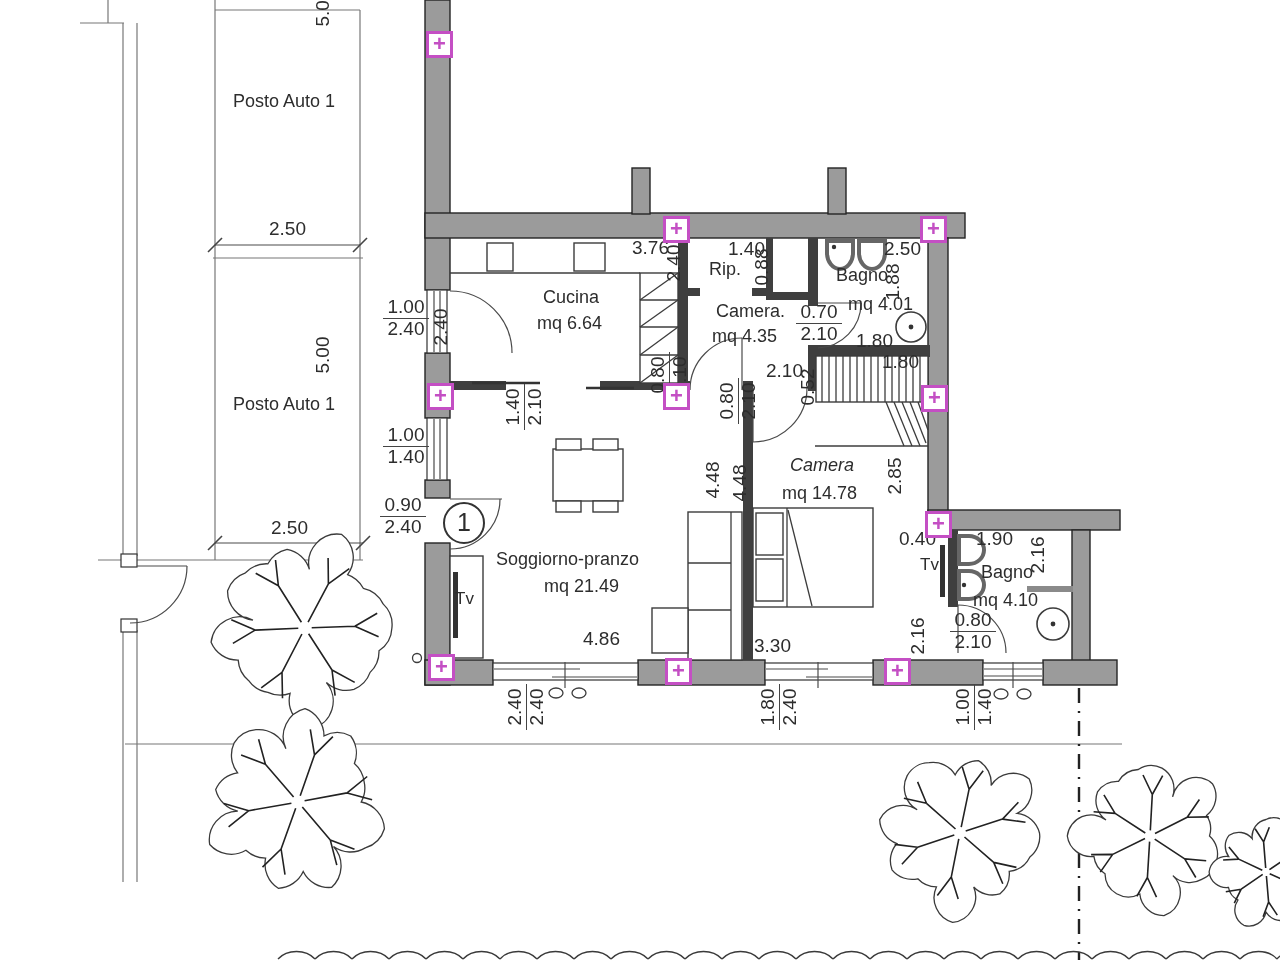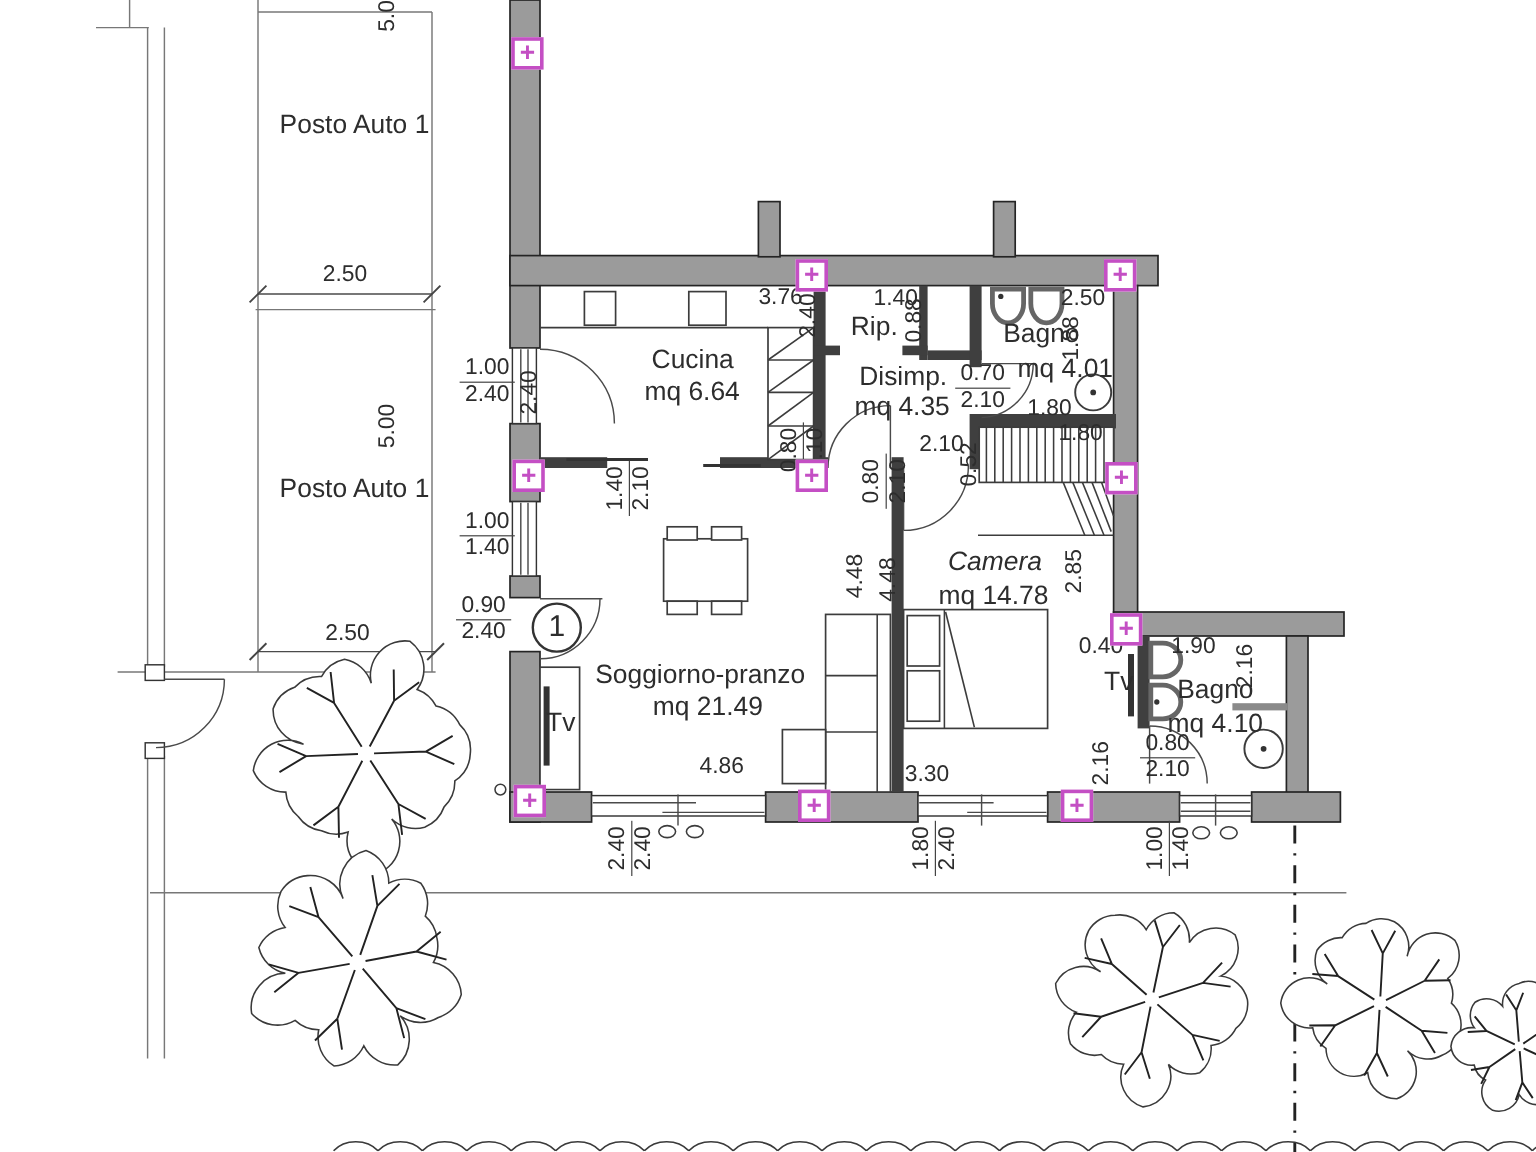--- a/index.html
+++ b/index.html
@@ -17,22 +17,22 @@
   .win{fill:#fff;stroke:#333;stroke-width:1.2;}
   .furn{fill:#fff;stroke:#3c3c3c;stroke-width:1.4;}
   .furnl{stroke:#3c3c3c;stroke-width:1.3;fill:none;}
   .dark{fill:#333;stroke:none;}
   .tick{stroke:#444;stroke-width:1.6;}
   .treep{fill:#fff;stroke:#3a3a3a;stroke-width:1.3;}
   .branch{stroke:#222;stroke-width:1.6;fill:none;}
   .hedge{stroke:#3a3a3a;stroke-width:1.4;fill:none;}
   .dash{stroke:#222;stroke-width:2.4;stroke-dasharray:15 8 2 8;fill:none;}
   .lbl{position:absolute;white-space:nowrap;color:var(--text);line-height:1.08;font-size:19px;}
-  .lbl.room{font-size:22px;}
-  .lbl.small{font-size:22px;}
+  .lbl.room{font-size:18px;}
+  .lbl.small{font-size:17px;}
   .lbl.rot{transform:rotate(-90deg);transform-origin:0 100%;}
   .frac{position:absolute;display:flex;flex-direction:column;width:46px;color:var(--text);
         font-size:19px;line-height:1.1;text-align:center;}
   .frac.rot{transform:rotate(-90deg);transform-origin:0 100%;height:40px;}
   .frac .num{border-bottom:1.6px solid #444;}
   .marker{position:absolute;width:21px;height:21px;background:#fff;border:3px solid var(--marker);
           color:var(--marker);font-weight:bold;font-size:22px;line-height:19px;text-align:center;}
   .unit-badge{position:absolute;left:443px;top:502px;width:38px;height:38px;border:2.5px solid #333;
           border-radius:50%;background:#fff;color:var(--text);font-size:25px;line-height:36px;text-align:center;}
 </style>
@@ -259,21 +259,21 @@
       <div class="lbl rot" style="left: 773px; top: 265px;">0.88</div>
       <div class="lbl" style="left: 884px; top: 239px;">2.50</div>
       <div class="lbl room" style="left: 836px; top: 266px;">Bagno</div>
       <div class="lbl room" style="left: 831px; top: 295px; margin-left: 17px;">mq 4.01</div>
       <div class="lbl rot" style="left: 904px; top: 280px;">1.88</div>
       <div class="lbl" style="left: 856px; top: 331px;">1.80</div>
       <div class="lbl" style="left: 882px; top: 352px;">1.80</div>
       <div class="lbl room" style="left: 543px; top: 288px;">Cucina</div>
       <div class="lbl room" style="left: 537px; top: 314px;">mq 6.64</div>
       <div class="lbl rot" style="left: 452px; top: 325px;">2.40</div>
-      <div class="lbl room" style="left: 716px; top: 302px;">Disimp.</div>
+      <div class="lbl room" style="left: 716px; top: 302px;">Camera.</div>
       <div class="lbl room" style="left: 712px; top: 327px;">mq 4.35</div>
       <div class="lbl" style="left: 766px; top: 361px;">2.10</div>
       <div class="lbl rot" style="left: 819px; top: 385px;">0.52</div>
       <div class="lbl rot" style="left: 724px; top: 478px;">4.48</div>
       <div class="lbl rot" style="left: 751px; top: 481px;">4.48</div>
       <div class="lbl rot" style="left: 906px; top: 474px;">2.85</div>
       <div class="lbl room" style="left: 790px; top: 456px; font-style: italic;">Camera</div>
       <div class="lbl room" style="left: 782px; top: 484px;">mq 14.78</div>
       <div class="lbl room" style="left: 496px; top: 550px;">Soggiorno-pranzo</div>
       <div class="lbl room" style="left: 544px; top: 577px;">mq 21.49</div>

